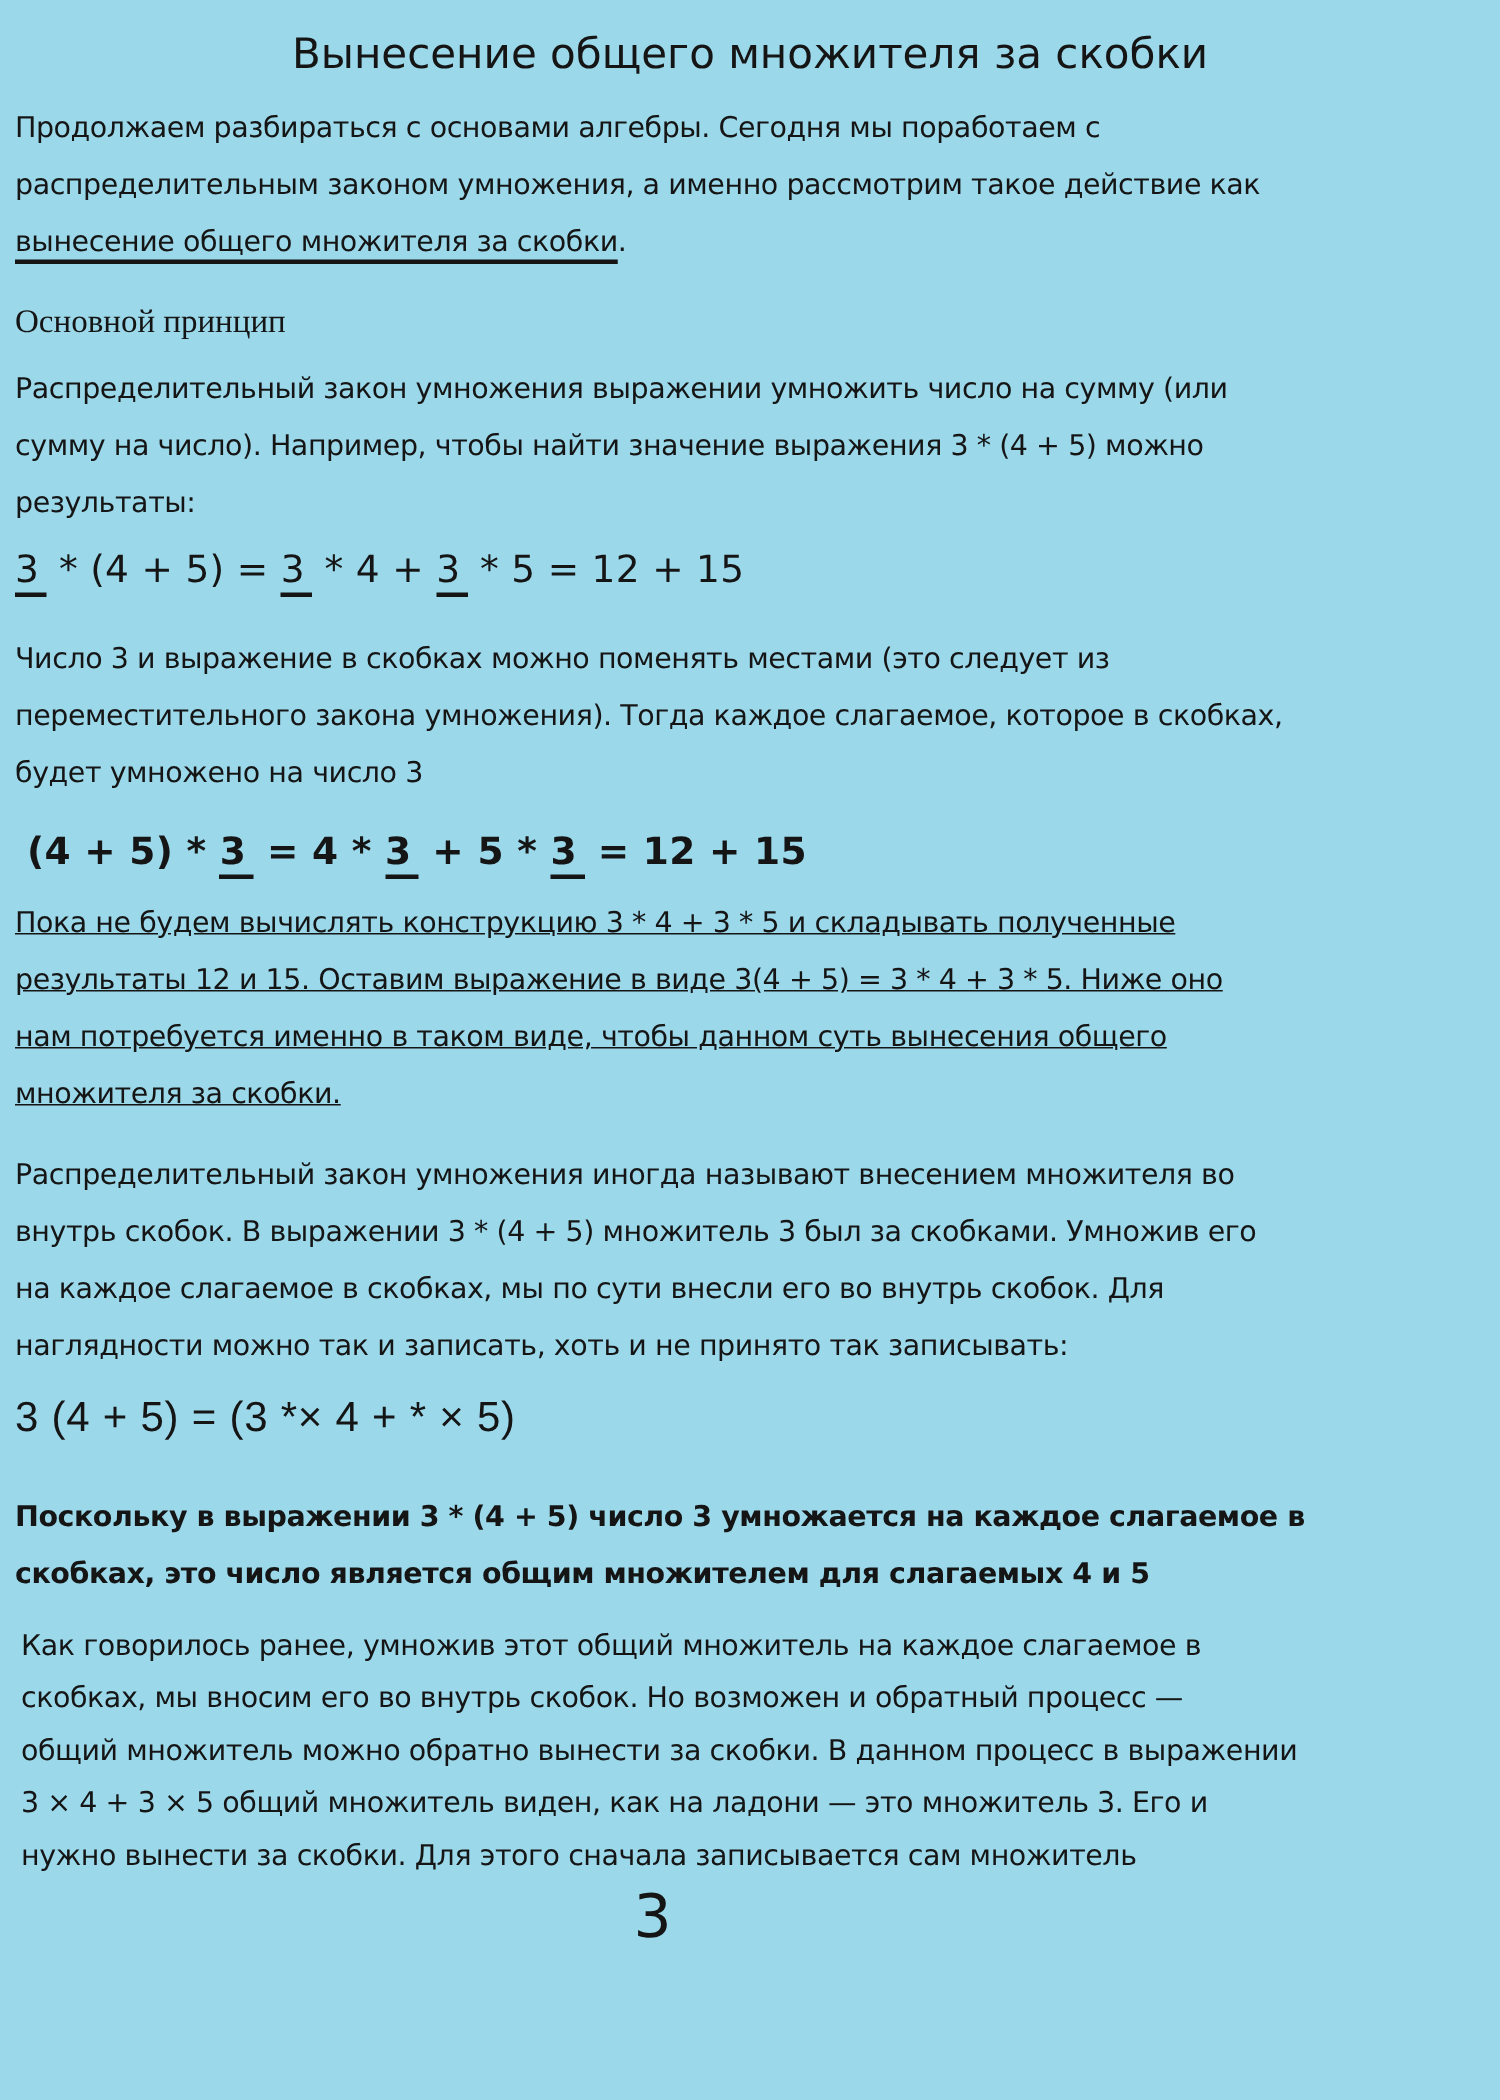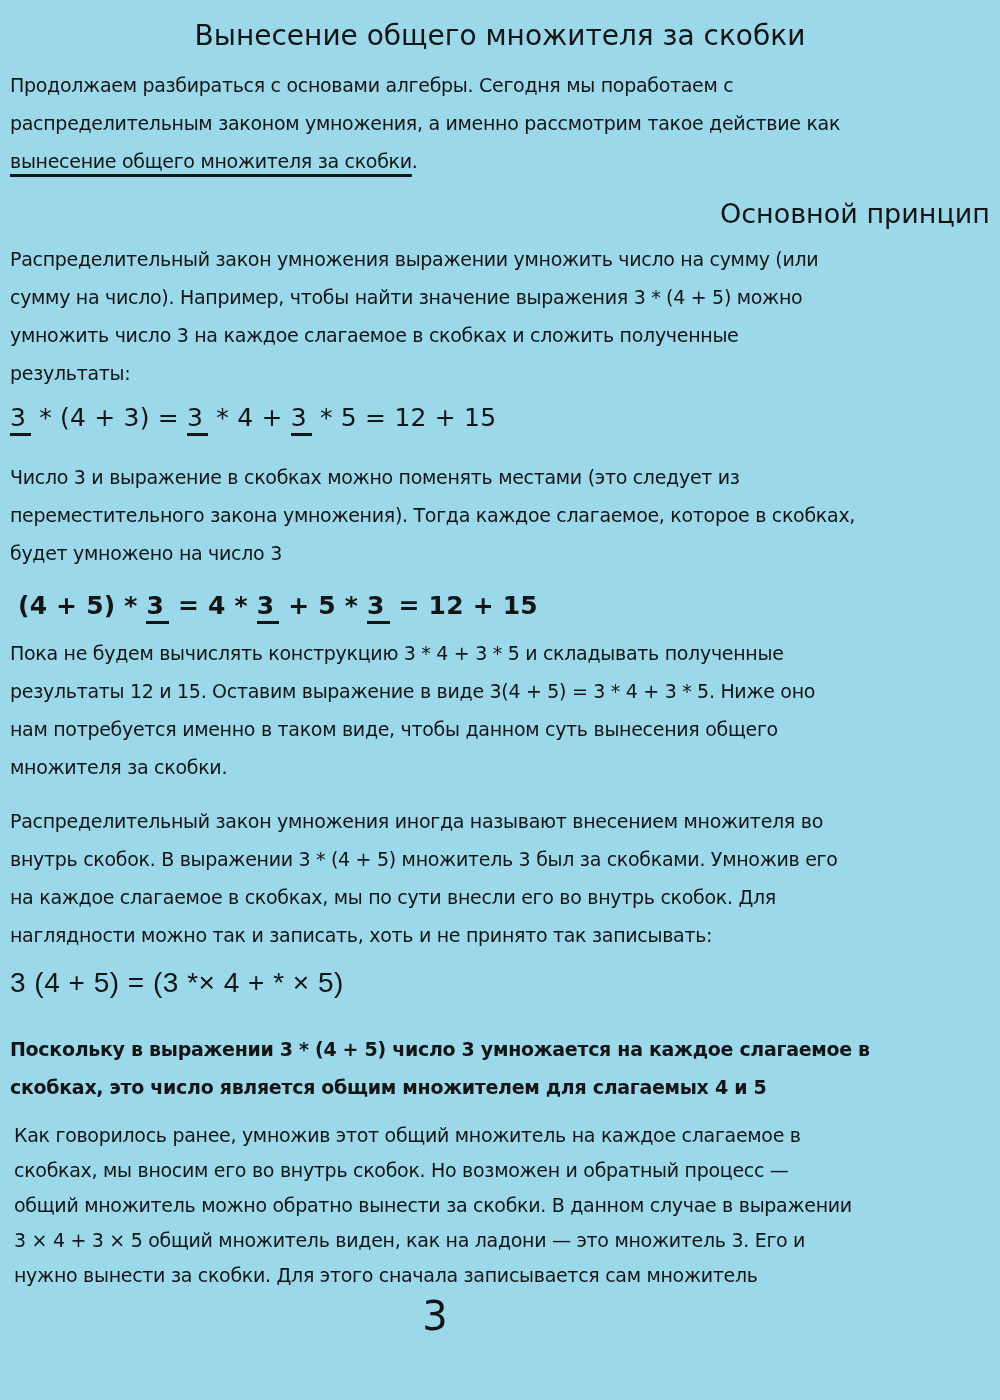--- a/index.html
+++ b/index.html
@@ -9,28 +9,28 @@
     color:#151515;
     font-family:"DejaVu Sans",sans-serif;
     overflow:hidden;
   }
   .content{padding:14px 10px 0 10px;}
   .title{
     text-align:center;font-size:28px;line-height:40px;
     margin:2px 0 10px 0;white-space:nowrap;
   }
   .heading{
-    text-align:right;font-size:27px;line-height:40px;
-    margin:14px 0 0 0;white-space:nowrap;
+    text-align:left;font-size:22px;line-height:40px;
+    margin:14px 0 0 0;white-space:nowrap;font-family:Liberation Serif, serif;
   }
   .para{font-size:19px;line-height:38px;letter-spacing:-0.3px;}
   .ln{white-space:nowrap;}
   .p2{margin-top:6px;}
   .p3{margin-top:20px;}
-  .p4{margin-top:8px;}
+  .p4{margin-top:8px;text-decoration:underline;}
   .p5{margin-top:16px;}
   .p6{margin-top:26px;font-weight:bold;}
   .p7{margin-top:12px;line-height:35px;padding-left:4px;}
   .formula{
     font-size:25px;line-height:40px;white-space:nowrap;
     letter-spacing:0.2px;
   }
   .f1{margin-top:6px;}
   .f2{margin-top:14px;margin-left:8px;font-weight:bold;}
   .f3{
@@ -62,25 +62,24 @@
     <div class="ln">Продолжаем разбираться с основами алгебры. Сегодня мы поработаем с</div>
     <div class="ln">распределительным законом умножения, а именно рассмотрим такое действие как</div>
     <div class="ln"><span class="intro-underline">вынесение общего множителя за скобки</span><span>.</span></div>
   </div>
 
   <div class="heading">Основной принцип</div>
 
   <div class="para p2">
       <div class="ln">Распределительный закон умножения выражении умножить число на сумму (или</div>
       <div class="ln">сумму на число). Например, чтобы найти значение выражения 3 * (4 + 5) можно</div>
-      <div class="ln">умножить число 3 на каждое слагаемое в скобках и сложить полученные</div>
       <div class="ln">результаты:</div>
     </div>
 
-  <div class="formula f1"><span class="u">3</span><span> * (4 + 3) = </span><span class="u">3</span><span> * 4 + </span><span class="u">3</span><span> * 5 = 12 + 15</span></div>
+  <div class="formula f1"><span class="u">3</span><span> * (4 + 5) = </span><span class="u">3</span><span> * 4 + </span><span class="u">3</span><span> * 5 = 12 + 15</span></div>
 
   <div class="para p3">
       <div class="ln">Число 3 и выражение в скобках можно поменять местами (это следует из</div>
       <div class="ln">переместительного закона умножения). Тогда каждое слагаемое, которое в скобках,</div>
       <div class="ln">будет умножено на число 3</div>
     </div>
 
   <div class="formula f2"><span>(4 + 5) * </span><span class="u">3</span><span> = 4 * </span><span class="u">3</span><span> + 5 * </span><span class="u">3</span><span> = 12 + 15</span></div>
 
   <div class="para p4">
@@ -100,20 +99,20 @@
   <div class="formula f3">3 (4 + 5) = (3 *× 4 + * × 5)</div>
 
   <div class="para p6">
       <div class="ln">Поскольку в выражении 3 * (4 + 5) число 3 умножается на каждое слагаемое в</div>
       <div class="ln">скобках, это число является общим множителем для слагаемых 4 и 5</div>
     </div>
 
   <div class="para p7">
       <div class="ln">Как говорилось ранее, умножив этот общий множитель на каждое слагаемое в</div>
       <div class="ln">скобках, мы вносим его во внутрь скобок. Но возможен и обратный процесс —</div>
-      <div class="ln">общий множитель можно обратно вынести за скобки. В данном случае в выражении</div>
+      <div class="ln">общий множитель можно обратно вынести за скобки. В данном процесс в выражении</div>
       <div class="ln">3 × 4 + 3 × 5 общий множитель виден, как на ладони — это множитель 3. Его и</div>
       <div class="ln">нужно вынести за скобки. Для этого сначала записывается сам множитель</div>
     </div>
 
   <div class="page-number">3</div>
 
 </div>
 
 </body></html>

